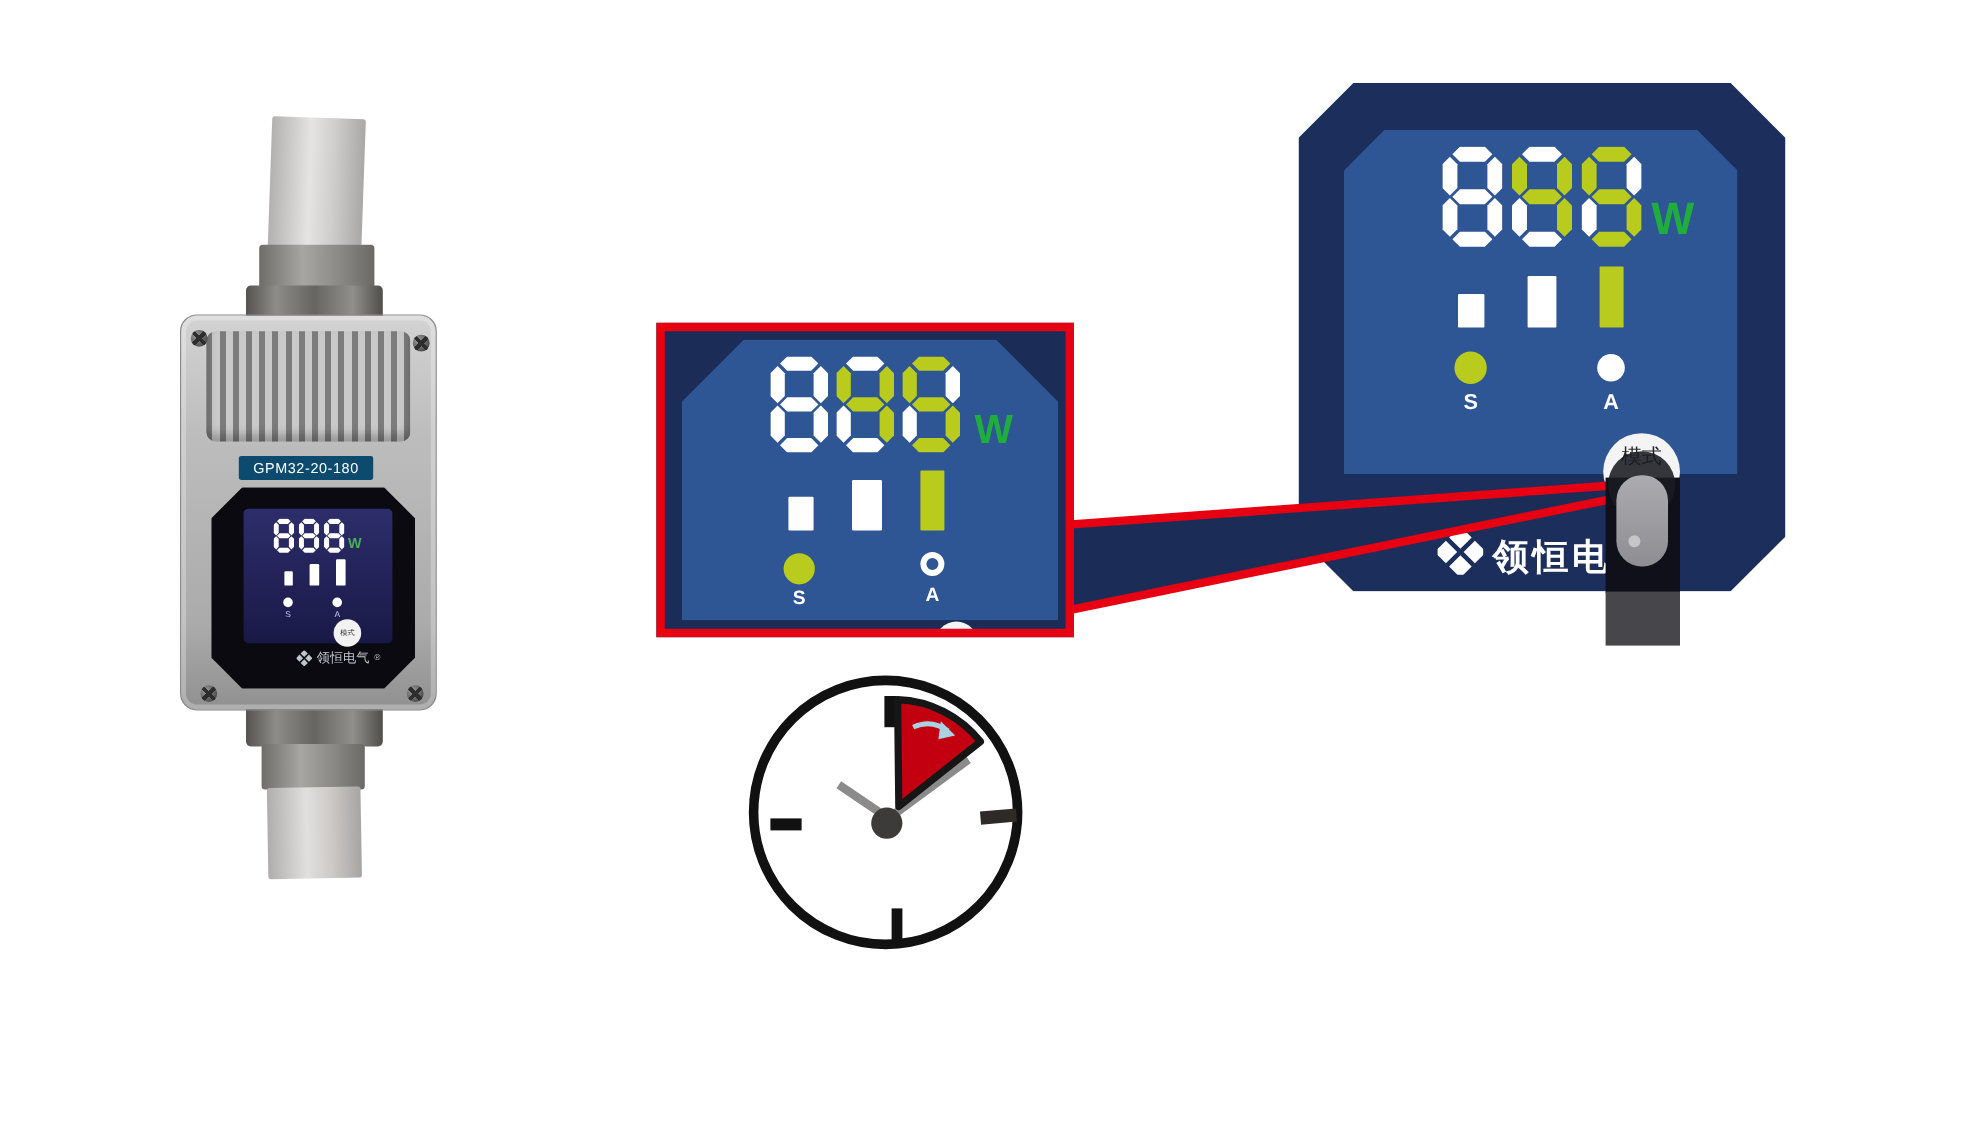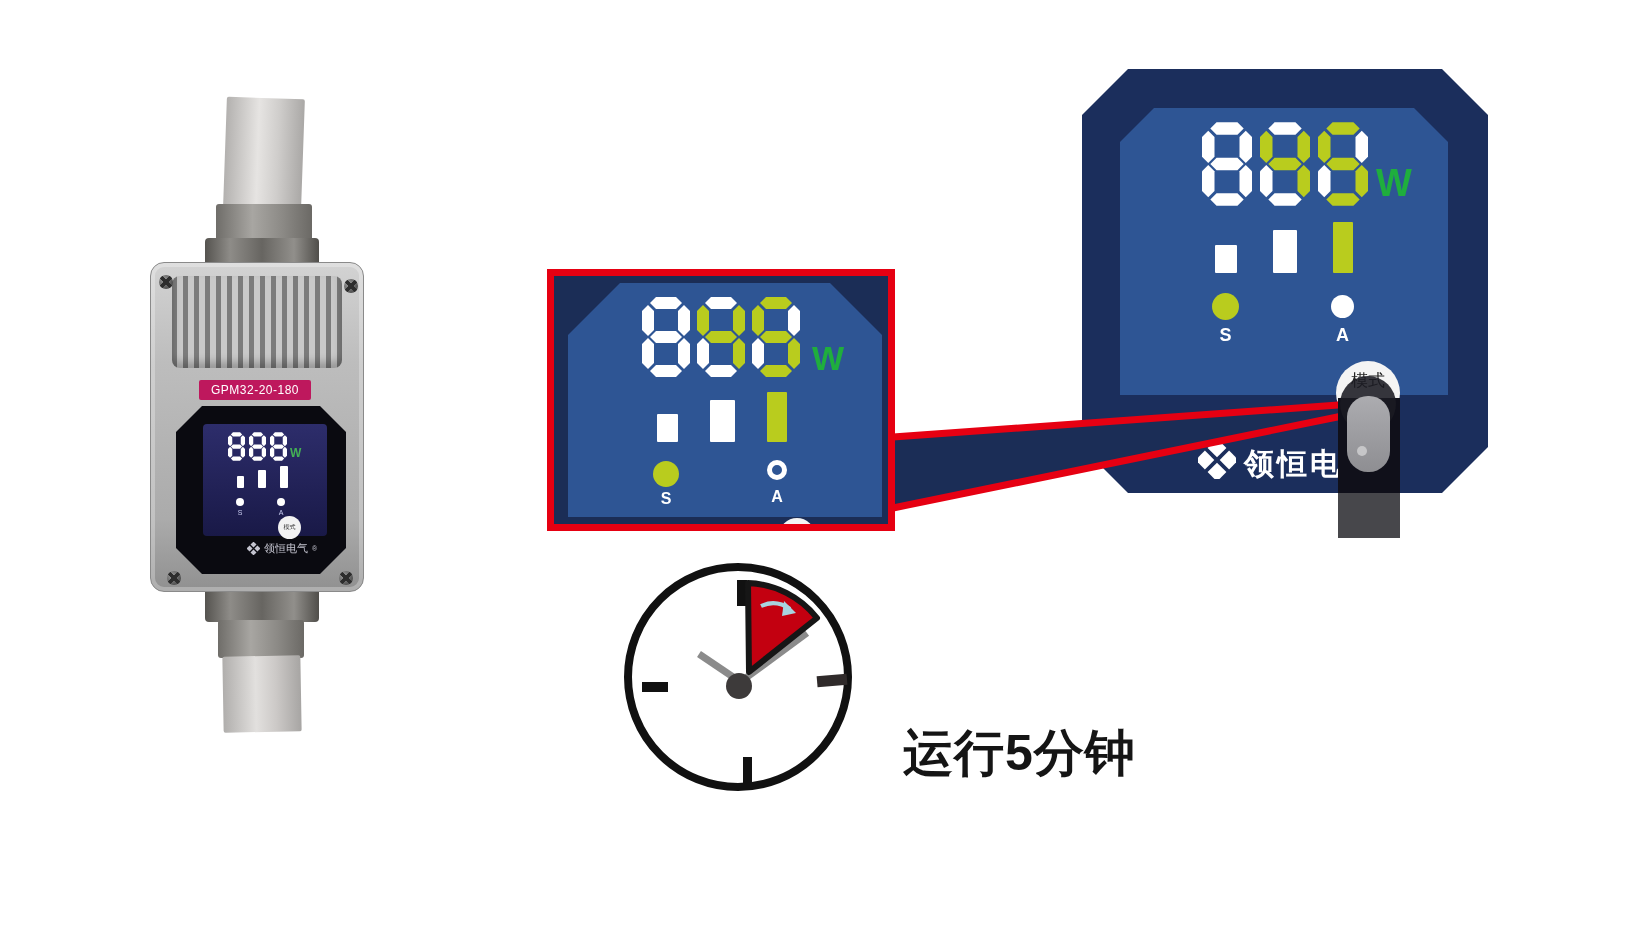--- a/index.html
+++ b/index.html
@@ -15,21 +15,21 @@
   .nut-top{left:205px;top:238px;width:114px;height:33px;border-radius:4px;
     background:linear-gradient(90deg,#55534f,#8e8c88 22%,#676561 50%,#918f8b 78%,#504e4a);}
   .cable{left:234px;top:241px;width:62px;height:30px;border-radius:14px;
     background:#0d0d0d;transform:rotate(-8deg);}
   .dev-body{left:150px;top:262px;width:212px;height:328px;border-radius:14px;
     background:linear-gradient(180deg,#d3d3d3,#bdbdbd 30%,#ababab 78%,#909090);
     border:1px solid #8a8a8a;box-shadow:inset 0 0 0 4px rgba(255,255,255,.28);}
   .fins{left:172px;top:276px;width:170px;height:92px;border-radius:8px;
     background:repeating-linear-gradient(90deg,#7c7c7c 0 5px,#c9c9c9 5px 11px);
     box-shadow:inset 0 -6px 8px rgba(0,0,0,.25);}
-  .dev-label{left:199px;top:380px;width:112px;height:20px;background:#be185d;border-radius:2px;
+  .dev-label{left:199px;top:380px;width:112px;height:20px;background:#0c4a6e;border-radius:2px;
     color:#fff;font-size:12px;display:flex;align-items:center;justify-content:center;letter-spacing:.5px;}
   .dev-display{left:176px;top:406px;width:170px;height:168px;background:#0a0a10;
     clip-path:polygon(26px 0,calc(100% - 26px) 0,100% 26px,100% calc(100% - 26px),calc(100% - 26px) 100%,26px 100%,0 calc(100% - 26px),0 26px);}
   .dev-screen{left:203px;top:424px;width:124px;height:112px;border-radius:4px;
     background:linear-gradient(180deg,#2d2d6b,#191947);}
   .dev-digits{left:228px;top:432px;display:flex;gap:4px;}
   .dev-w{left:290px;top:446px;font-size:12px;font-weight:bold;color:#44b055;}
   .dev-bar{background:#fff;border-radius:1px;}
   .dev-dot{width:8px;height:8px;border-radius:50%;background:#fff;}
   .dev-ind-label{width:14px;text-align:center;font-size:7px;color:#c9cdf0;}
@@ -289,15 +289,14 @@
     <rect x="219" y="127" width="30" height="11" fill="#2f2a2a" transform="rotate(-5 234 132)"></rect>
     <rect x="145" y="209" width="9" height="27" fill="#111111"></rect>
     <line x1="141" y1="133" x2="101" y2="106" stroke="#8b8b8b" stroke-width="7"></line>
     <line x1="145" y1="132" x2="209" y2="85" stroke="#8b8b8b" stroke-width="7"></line>
     <path d="M151,124 L150,35 A92,92 0 0 1 219,70 Z" fill="#c30010" stroke="#161616" stroke-width="6" stroke-linejoin="round"></path>
     <path d="M163,58 Q178,51 192,61" fill="none" stroke="#a8d3e0" stroke-width="4"></path>
     <polygon points="186,53 198,65 184,68" fill="#a8d3e0"></polygon>
     <circle cx="141" cy="138" r="13" fill="#3d3a3a"></circle>
   </svg>
 
-  <div class="abs caption">运行5分钟</div>
 
 </div>
 
 </body></html>

